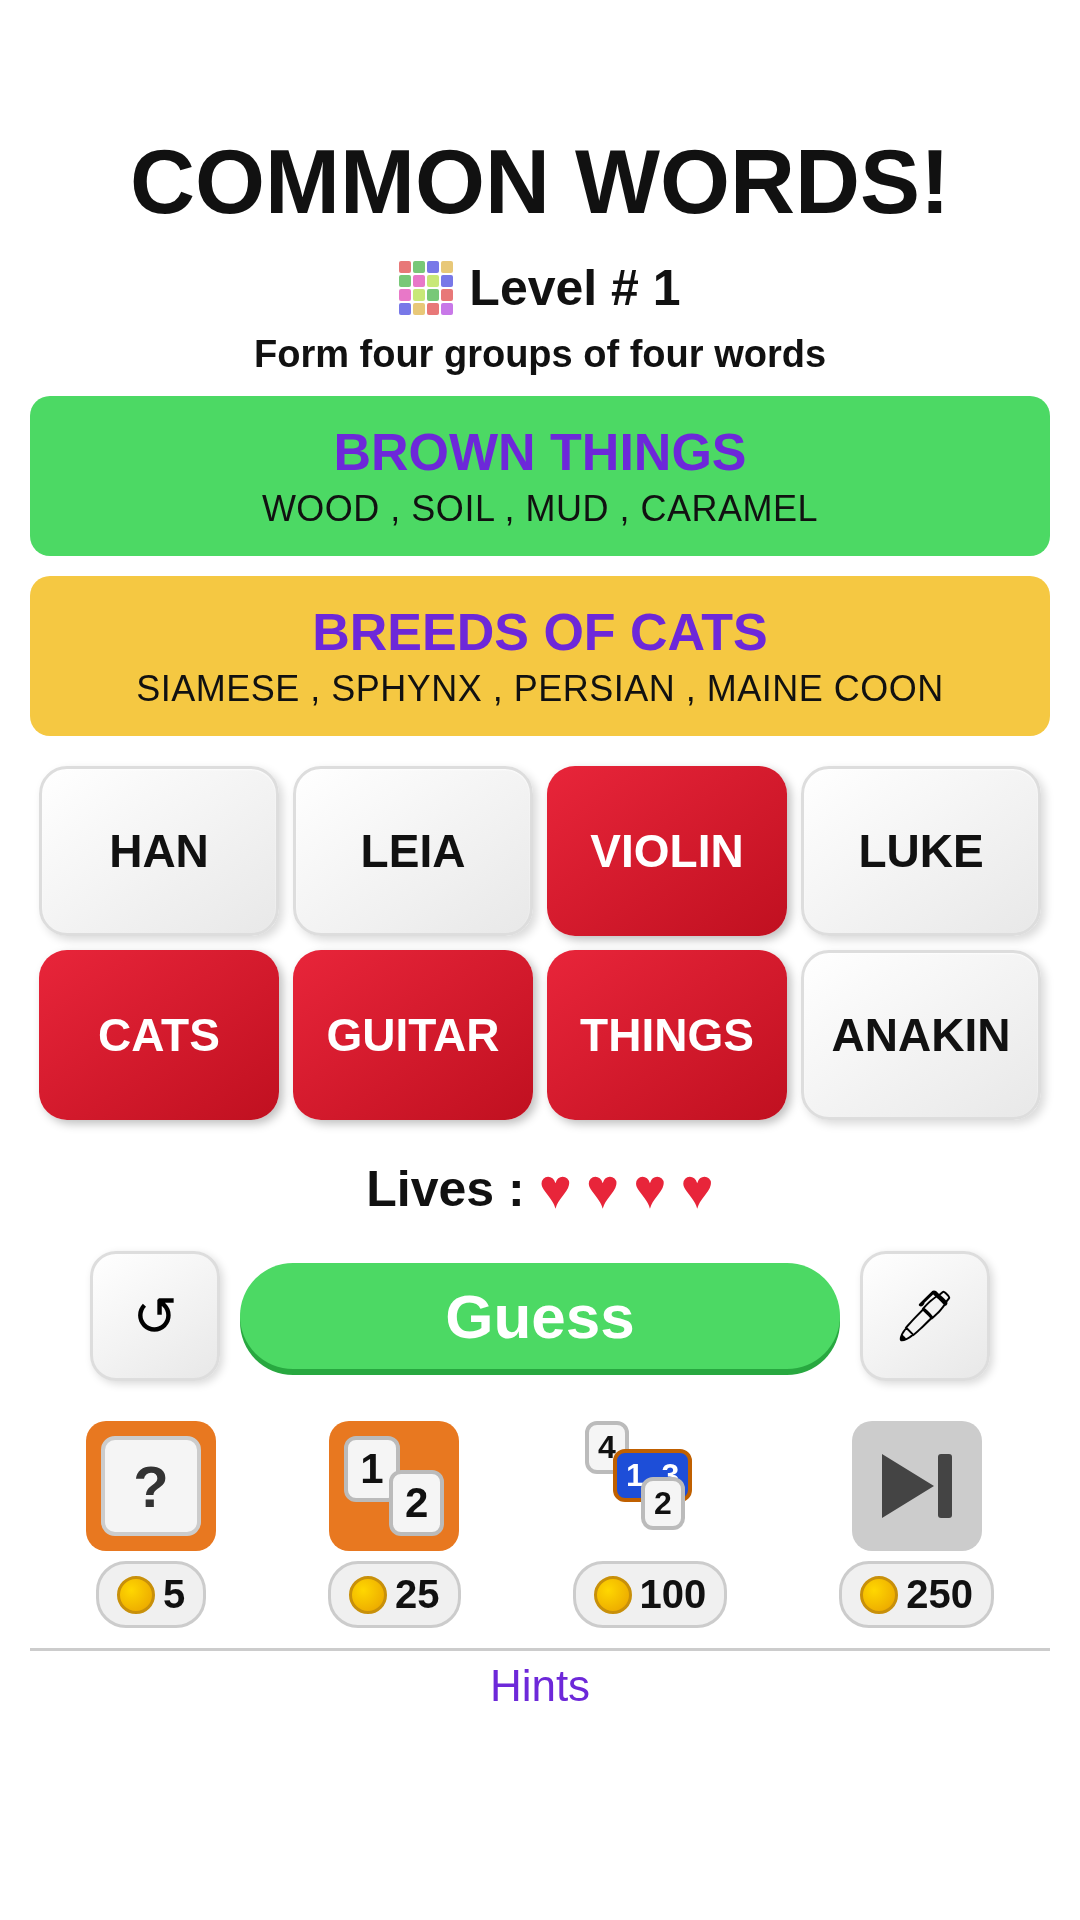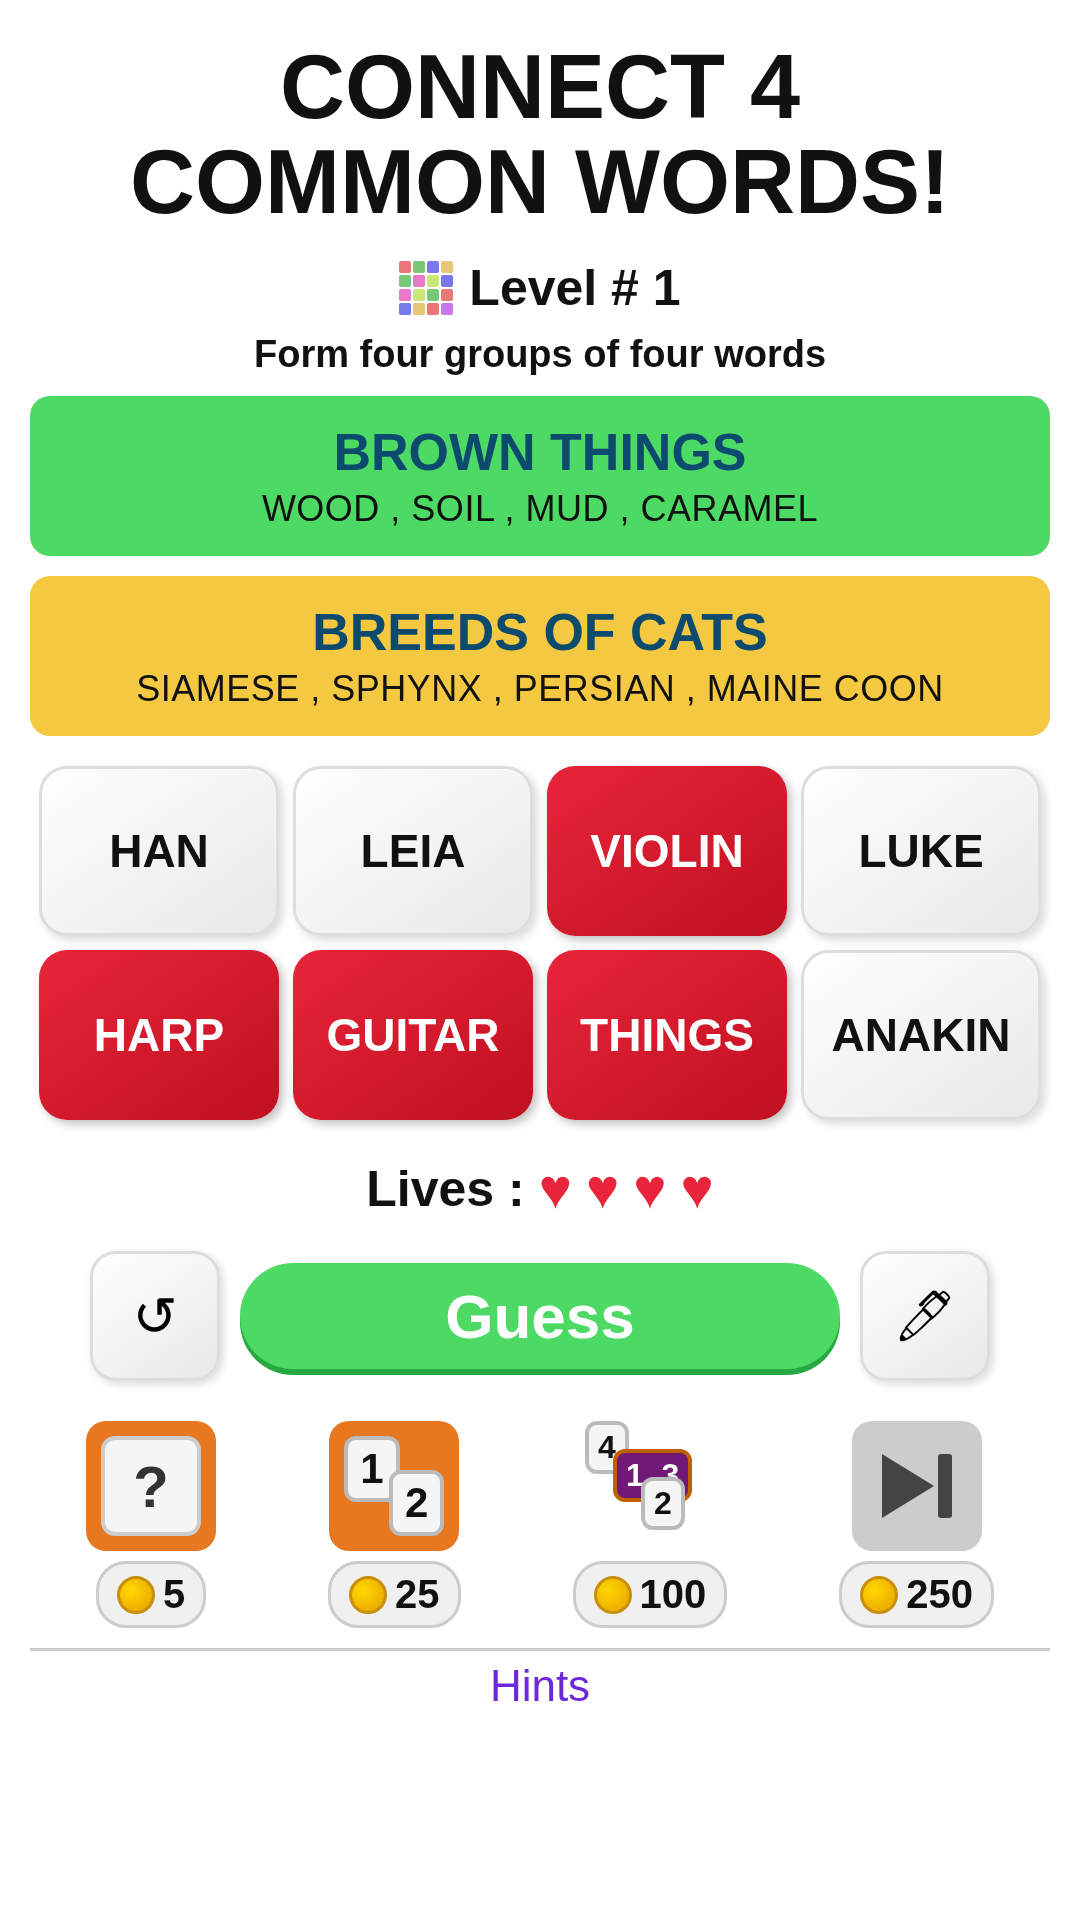--- a/index.html
+++ b/index.html
@@ -54,21 +54,21 @@
       margin-bottom: 20px;
       text-align: center;
     }
 
     .category-card.green { background: #4cd964; }
     .category-card.yellow { background: #f5c842; }
 
     .category-title {
       font-size: 52px;
       font-weight: 900;
-      color: #0c4a6e;
+      color: #6d28d9;
       font-family: 'Arial Black', Arial, sans-serif;
     }
 
     .category-words {
       font-size: 36px;
       font-weight: 400;
       color: #111;
       font-family: Arial, sans-serif;
       margin-top: 6px;
       letter-spacing: 0.5px;
@@ -259,21 +259,21 @@
       font-weight: 900;
       font-family: 'Arial Black', Arial, sans-serif;
       color: #111;
       line-height: 1.1;
     }
   </style>
 </head>
 <body>
 
 <h1 class="game-title">
-  <span>CONNECT 4</span><br>
+  <br>
   <span>COMMON WORDS!</span>
 </h1>
 
 <div class="level-row">
   <div class="pixel-grid" id="pixel-grid-el">
       <div class="px" style="background: rgb(232, 120, 120);"></div>
       <div class="px" style="background: rgb(120, 200, 120);"></div>
       <div class="px" style="background: rgb(120, 120, 232);"></div>
       <div class="px" style="background: rgb(232, 200, 120);"></div>
       <div class="px" style="background: rgb(120, 200, 120);"></div>
@@ -302,21 +302,21 @@
 <div class="category-card yellow">
   <div class="category-title">BREEDS OF CATS</div>
   <div class="category-words">SIAMESE , SPHYNX , PERSIAN , MAINE COON</div>
 </div>
 
 <div class="word-grid" id="word-grid-el">
     <div class="word-tile white">HAN</div>
     <div class="word-tile white">LEIA</div>
     <div class="word-tile red">VIOLIN</div>
     <div class="word-tile white">LUKE</div>
-    <div class="word-tile red">HARP</div>
+    <div class="word-tile red">CATS</div>
     <div class="word-tile red">GUITAR</div>
     <div class="word-tile red">THINGS</div>
     <div class="word-tile white">ANAKIN</div>
   </div>
 
 <div class="lives-row">
   <span class="lives-label">Lives :</span>
   <span class="heart">♥</span>
   <span class="heart">♥</span>
   <span class="heart">♥</span>
@@ -357,21 +357,21 @@
       </div>
       <div class="cost-badge">
         <span class="coin-icon"></span>
         <span class="cost-number">25</span>
       </div>
     </div>
 
     <div class="hint-item">
       <div style="width:130px;height:130px;position:relative;">
         <div class="num-card" style="position:absolute;top:0;left:0;font-size:32px;padding:5px 9px;">4</div>
-        <div class="num-card" style="position:absolute;top:28px;left:28px;font-size:32px;padding:5px 9px;background:#701a75;border-color:#c06000;color:#fff;">1&nbsp;&nbsp;3</div>
+        <div class="num-card" style="position:absolute;top:28px;left:28px;font-size:32px;padding:5px 9px;background:#1d4ed8;border-color:#c06000;color:#fff;">1&nbsp;&nbsp;3</div>
         <div class="num-card" style="position:absolute;top:56px;left:56px;font-size:32px;padding:5px 9px;">2</div>
       </div>
       <div class="cost-badge">
         <span class="coin-icon"></span>
         <span class="cost-number">100</span>
       </div>
     </div>
 
     <div class="hint-item">
       <div style="width:130px;height:130px;background:#cccccc;border-radius:20px;display:flex;align-items:center;justify-content:center;">

